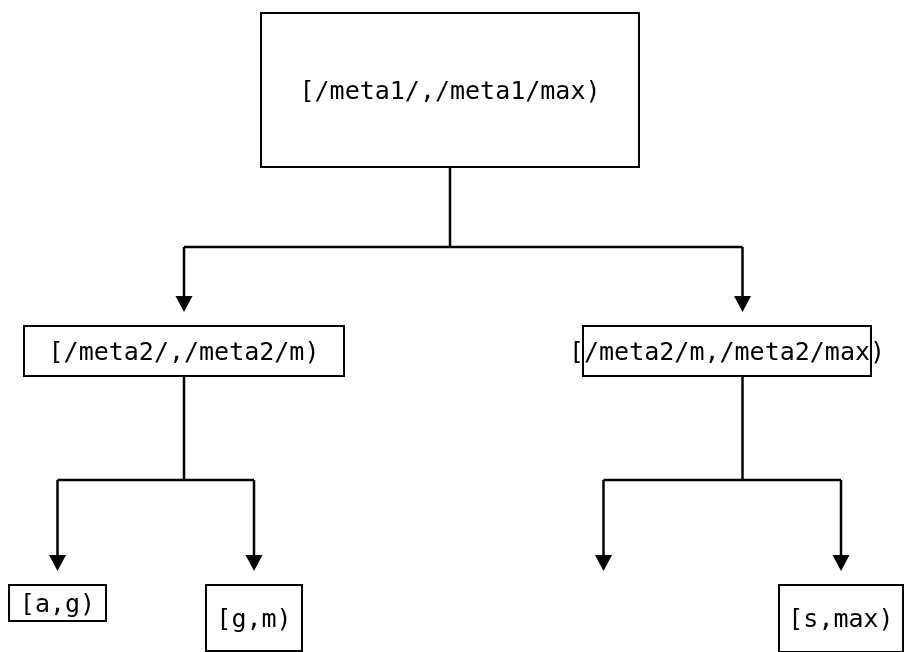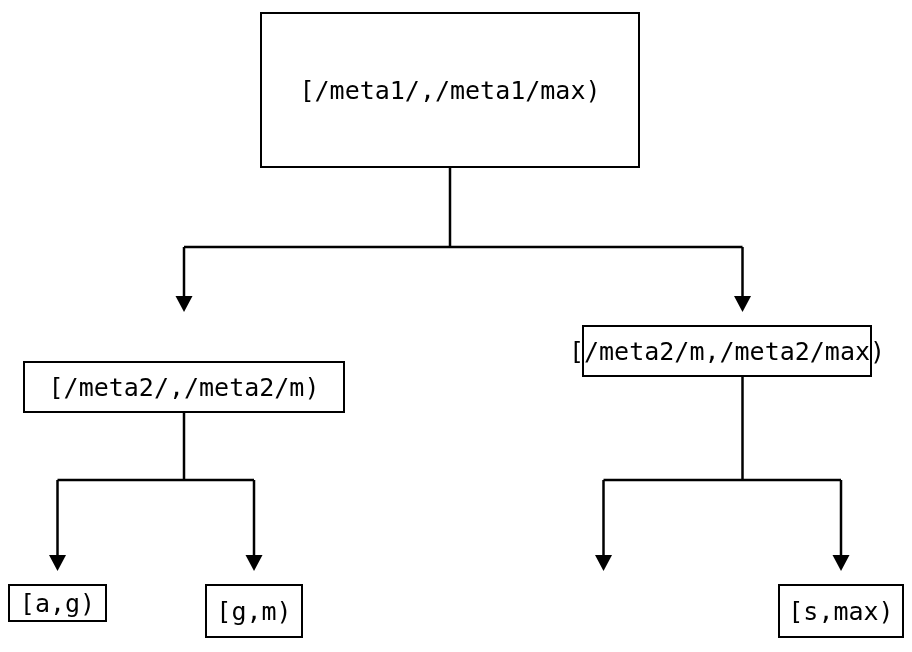--- a/index.html
+++ b/index.html
@@ -29,26 +29,26 @@
     background: #ffffff;
     color: #000000;
     font-family: "DejaVu Sans Mono", "Liberation Mono", monospace;
     font-size: 25px;
     display: flex;
     align-items: center;
     justify-content: center;
     white-space: nowrap;
   }
   .node-root  { left: 260px; top: 12px;  width: 380px; height: 156px; }
-  .node-left  { left: 23px;  top: 325px; width: 322px; height: 52px; margin-top: 36px; }
+  .node-left  { left: 23px;  top: 325px; width: 322px; height: 52px; }
   .node-right { left: 582px; top: 325px; width: 290px; height: 52px; }
   .node-leaf-ag   { left: 8px;   top: 584px; width: 99px;  height: 38px; }
-  .node-leaf-gm   { left: 205px; top: 584px; width: 98px;  height: 54px; }
+  .node-leaf-gm   { left: 205px; top: 584px; width: 98px;  height: 68px; }
   .node-leaf-ms   { left: 554px; top: 584px; width: 99px;  height: 54px; }
-  .node-leaf-smax { left: 778px; top: 584px; width: 126px; height: 54px; }
+  .node-leaf-smax { left: 778px; top: 584px; width: 126px; height: 69px; }
   .edge-line {
     stroke: #000000;
     stroke-width: 2.5;
     fill: none;
   }
   .arrow-head {
     fill: #000000;
     stroke: none;
   }
 </style>

